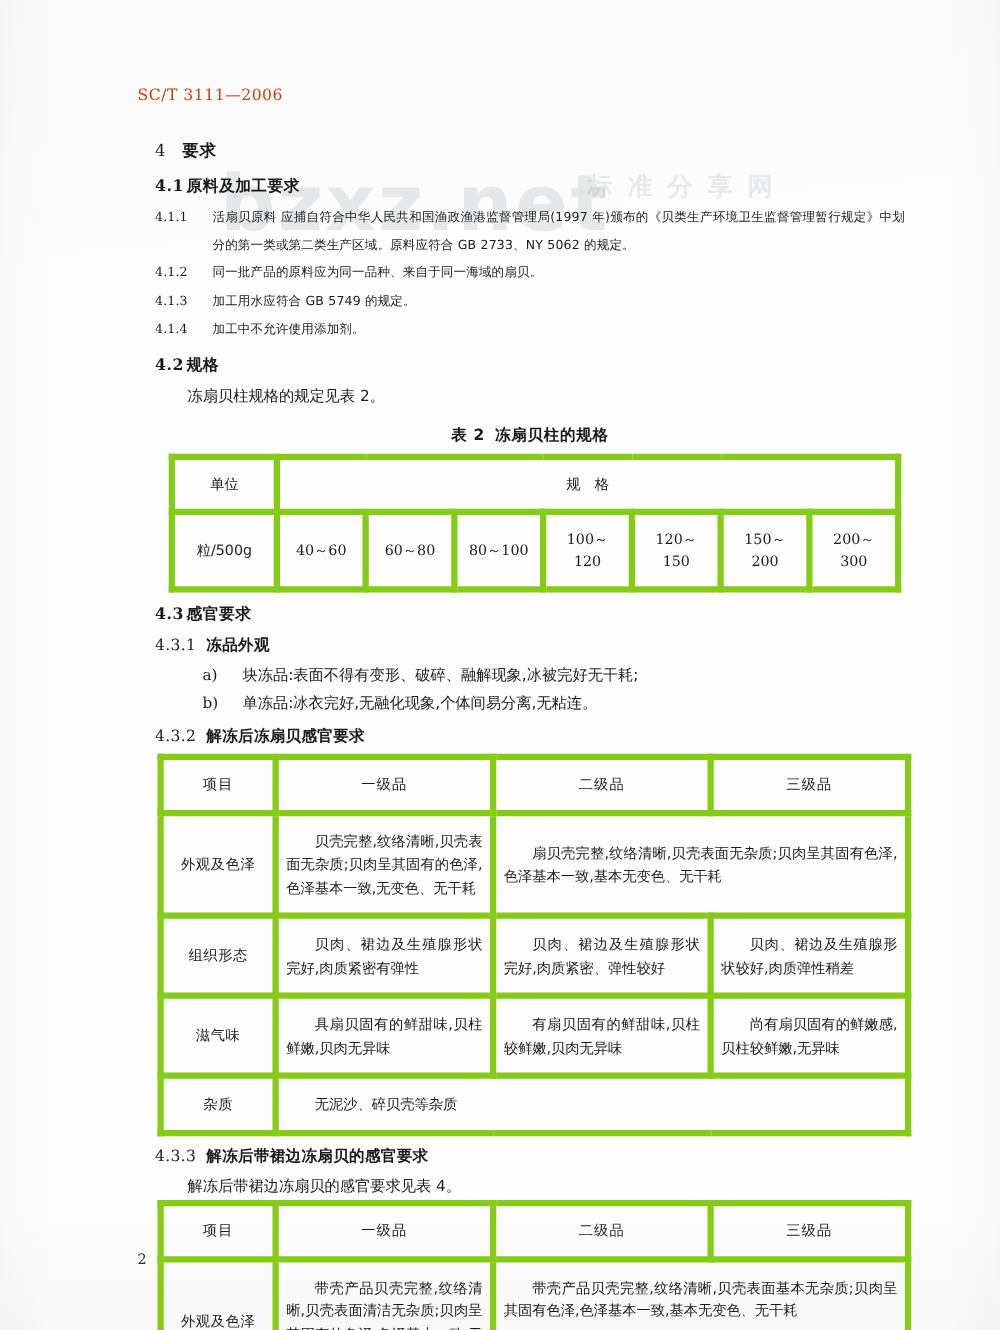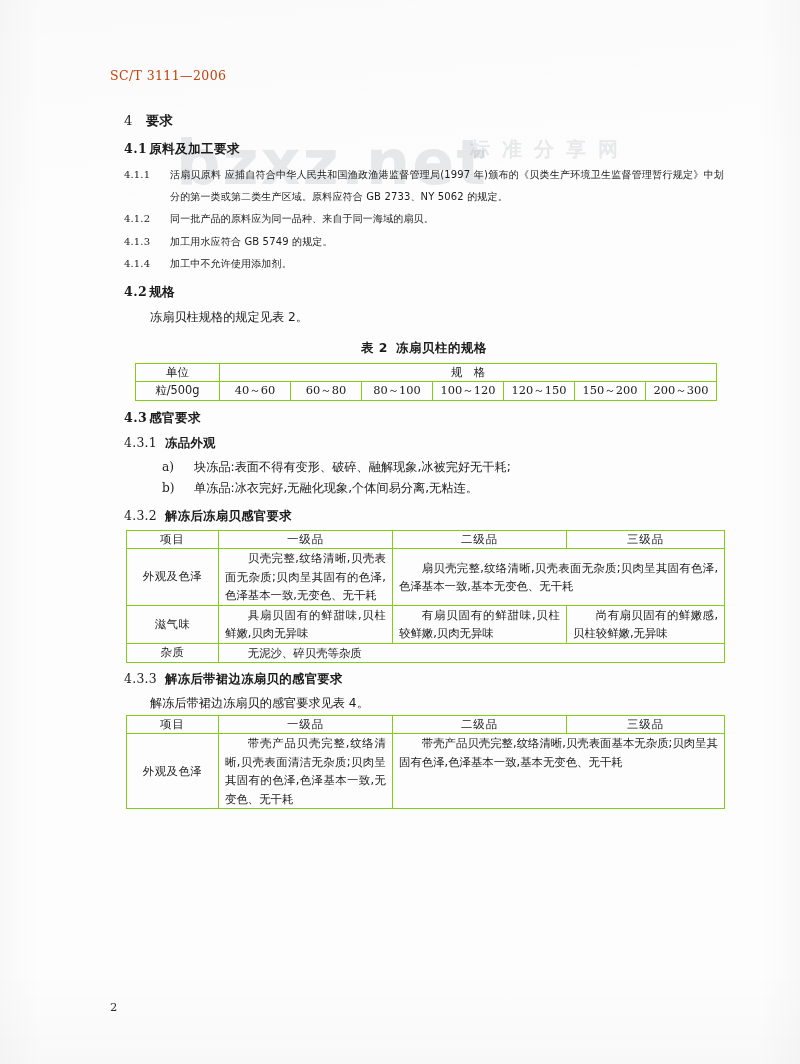--- a/index.html
+++ b/index.html
@@ -142,22 +142,22 @@
   }
   table.doc.t2 {
     width: 578px;
     margin-left: 11px;
   }
   table.doc.t3, table.doc.t4 {
     width: 598px;
     margin-left: 2px;
   }
   table.doc th, table.doc td {
-    border: 1px solid #84cc16;
-    padding: 0 6px;
+    border: 5px solid #84cc16;
+    padding: 11px 6px;
     vertical-align: middle;
     font-weight: 400;
   }
   table.doc th {
     text-align: center;
     letter-spacing: 1px;
   }
   td.ctr, th.ctr { text-align: center; }
   td.just {
     text-align: justify;
@@ -297,20 +297,26 @@
           <th class="ctr">一级品</th>
           <th class="ctr">二级品</th>
           <th class="ctr">三级品</th>
         </tr>
         <tr>
           <td class="rowlabel">外观及色泽</td>
           <td class="just">贝壳完整,纹络清晰,贝壳表面无杂质;贝肉呈其固有的色泽,色泽基本一致,无变色、无干耗</td>
           <td class="just" colspan="2">扇贝壳完整,纹络清晰,贝壳表面无杂质;贝肉呈其固有色泽,色泽基本一致,基本无变色、无干耗</td>
         </tr>
         <tr>
+          <td class="rowlabel">组织形态</td>
+          <td class="just">贝肉、裙边及生殖腺形状完好,肉质紧密有弹性</td>
+          <td class="just">贝肉、裙边及生殖腺形状完好,肉质紧密、弹性较好</td>
+          <td class="just">贝肉、裙边及生殖腺形状较好,肉质弹性稍差</td>
+        </tr>
+        <tr>
           <td class="rowlabel">滋气味</td>
           <td class="just">具扇贝固有的鲜甜味,贝柱鲜嫩,贝肉无异味</td>
           <td class="just">有扇贝固有的鲜甜味,贝柱较鲜嫩,贝肉无异味</td>
           <td class="just">尚有扇贝固有的鲜嫩感,贝柱较鲜嫩,无异味</td>
         </tr>
         <tr>
           <td class="rowlabel">杂质</td>
           <td class="just" colspan="3">无泥沙、碎贝壳等杂质</td>
         </tr>
       </tbody>

